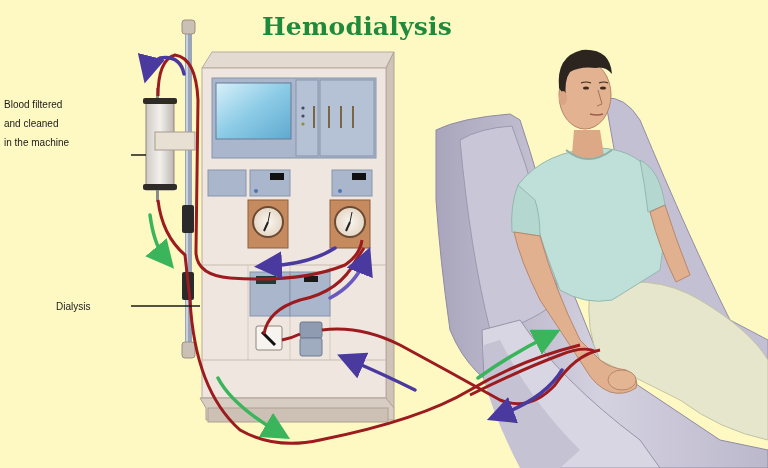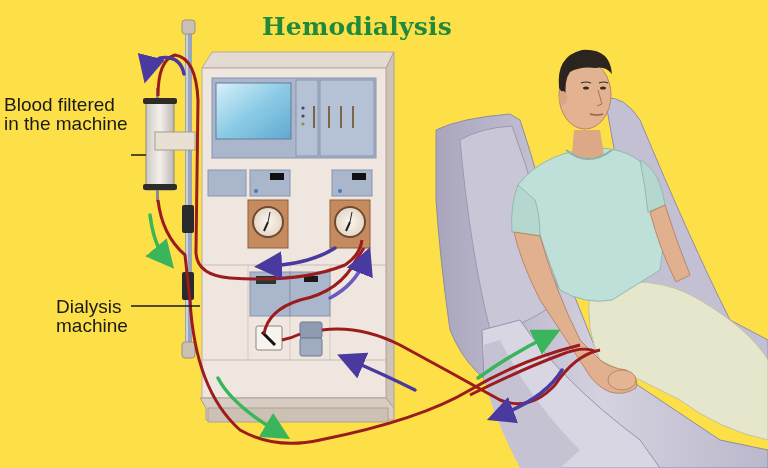--- a/index.html
+++ b/index.html
@@ -1,24 +1,24 @@
 <!DOCTYPE html>
 <html><head>
 <meta charset="utf-8">
 <style>
   html, body { margin: 0; padding: 0; background: #ffffff; }
-  .stage { position: relative; width: 768px; height: 468px; overflow: hidden; background: #fde047; }
+  .stage { position: relative; width: 768px; height: 468px; overflow: hidden; background: #fef9c3; }
   .title {
     position: absolute; left: 262px; top: 12px;
     font-family: "DejaVu Serif", "Liberation Serif", serif;
     font-weight: bold; font-size: 25px; color: #1f8a3c; letter-spacing: 0.2px;
   }
   .label {
     position: absolute; font-family: "Liberation Sans", "DejaVu Sans", sans-serif;
-    font-size: 19px; line-height: 19px; color: #1a1a1a;
+    font-size: 10px; line-height: 19px; color: #1a1a1a;
   }
   .label-dialyzer { left: 4px; top: 95px; width: 140px; }
   .label-machine { left: 56px; top: 297px; width: 120px; }
   svg.art { position: absolute; left: 0; top: 0; }
 </style>
 </head>
 <body>
 
 <div class="stage">
 
@@ -221,21 +221,21 @@
     <g stroke="#1a1a1a" stroke-width="1.5">
       <line x1="131" y1="155" x2="146" y2="155"></line>
       <line x1="131" y1="306" x2="200" y2="306"></line>
     </g>
   </svg>
 
   <div class="title">Hemodialysis</div>
 
   <div class="label label-dialyzer">
     <div>Blood filtered</div>
+    <div>and cleaned</div>
     <div>in the machine</div>
   </div>
 
   <div class="label label-machine">
     <div>Dialysis</div>
-    <div>machine</div>
   </div>
 
 </div>
 
 </body></html>

